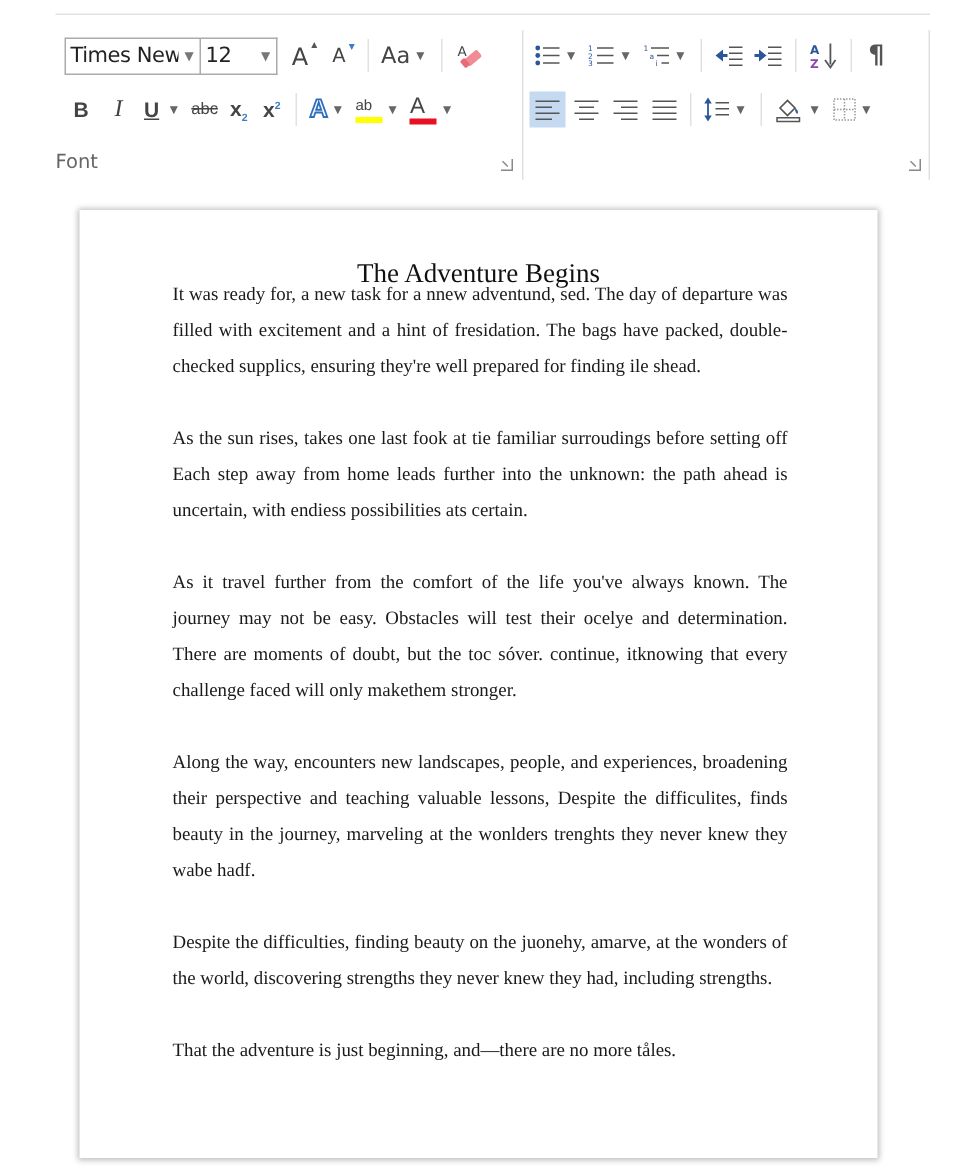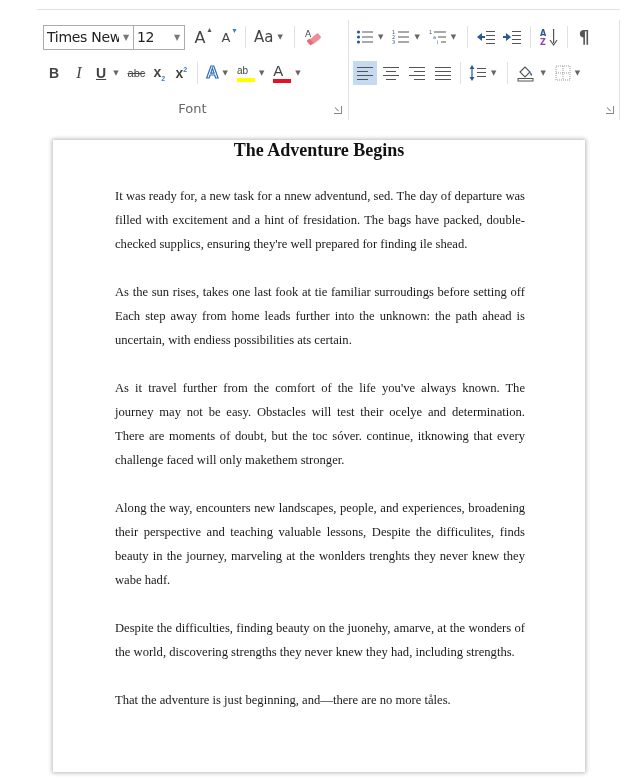--- a/index.html
+++ b/index.html
@@ -8,21 +8,21 @@
 
     .ribbon-topline { position: absolute; left: 37px; top: 9px; width: 583px; height: 1px; background: #e1e1e1; }
 
     .ribbon { position: absolute; left: 37px; top: 14px; width: 583px; height: 106px; }
     .group { position: absolute; top: 0; height: 106px; }
     .group-font { left: 0; width: 311px; }
     .group-para { left: 312px; width: 271px; }
     .group-sep { position: absolute; left: 311px; top: 6px; width: 1px; height: 100px; background: #e1e1e1; }
     .group-right-sep { position: absolute; left: 582px; top: 6px; width: 1px; height: 100px; background: #e1e1e1; }
 
-    .group-label { position: absolute; bottom: 4px; left: 0; right: 0; text-align: center; font-size: 13px; color: #666; font-family: "DejaVu Sans", sans-serif; }
+    .group-label { position: absolute; bottom: 4px; left: 0; right: 0; text-align: left; font-size: 13px; color: #666; font-family: "DejaVu Sans", sans-serif; }
     .launcher { position: absolute; right: 6px; bottom: 6px; width: 8px; height: 8px; border: 1px solid #888; border-left: none; border-top: none; }
     .launcher::before { content: ""; position: absolute; left: 1px; top: 1px; width: 5px; height: 1px; background: #888; transform: rotate(45deg); transform-origin: left; }
 
     .row { position: absolute; left: 6px; display: flex; align-items: center; height: 26px; }
     .row1 { top: 10px; }
     .row2 { top: 46px; }
 
     .combo { height: 25px; border: 1px solid #ababab; display: flex; align-items: center; background: #fff; font-family: "DejaVu Sans", sans-serif; font-size: 14px; color: #222; }
     .combo .val { padding-left: 3px; white-space: nowrap; overflow: hidden; flex: 1; letter-spacing: -0.3px; }
     .combo .dd { width: 14px; text-align: center; font-size: 8px; color: #777; }
@@ -48,21 +48,21 @@
 
     .texteffect { font-family: "Liberation Sans", sans-serif; font-size: 17px; color: #fff; -webkit-text-stroke: 1.2px #2f6ebc; font-weight: bold; }
     .colorbar-wrap { display: inline-flex; flex-direction: column; align-items: flex-start; }
     .colorbar { width: 18px; height: 4px; margin-top: 1px; }
 
     
     svg { display: block; }
 
     
     .page { position: absolute; left: 53px; top: 140px; width: 532px; height: 632px; background: #fff; box-shadow: 0 0 4px 1px rgba(0,0,0,0.28); }
-    .doc-title { position: absolute; left: 0; right: 0; top: 0; text-align: center; font-family: "Liberation Serif", serif; font-weight: bold; font-size: 18px; color: #111; }
+    .doc-title { position: absolute; left: 0; right: 0; top: 32px; text-align: center; font-family: "Liberation Serif", serif; font-weight: normal; font-size: 18px; color: #111; }
     .doc-body { position: absolute; left: 62px; width: 410px; top: 44px; font-family: "Liberation Serif", serif; font-size: 12.6px; color: #1a1a1a; line-height: 24px; text-align: justify; }
     .doc-body p { margin: 0 0 24px 0; }
     .doc-body p.last { text-align: left; }
   </style>
 </head>
 <body>
 
 <div class="ribbon-topline"></div>
 
 <div class="ribbon">

